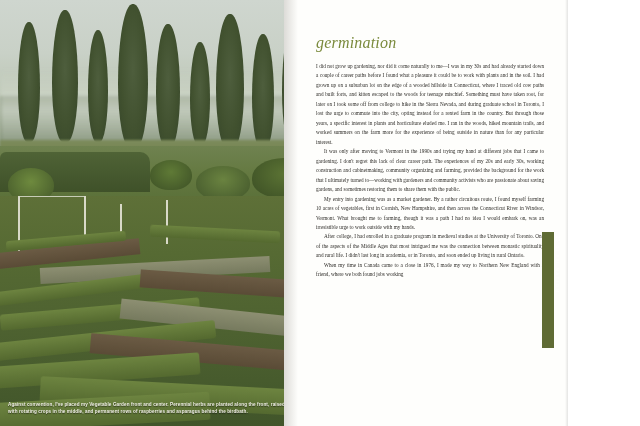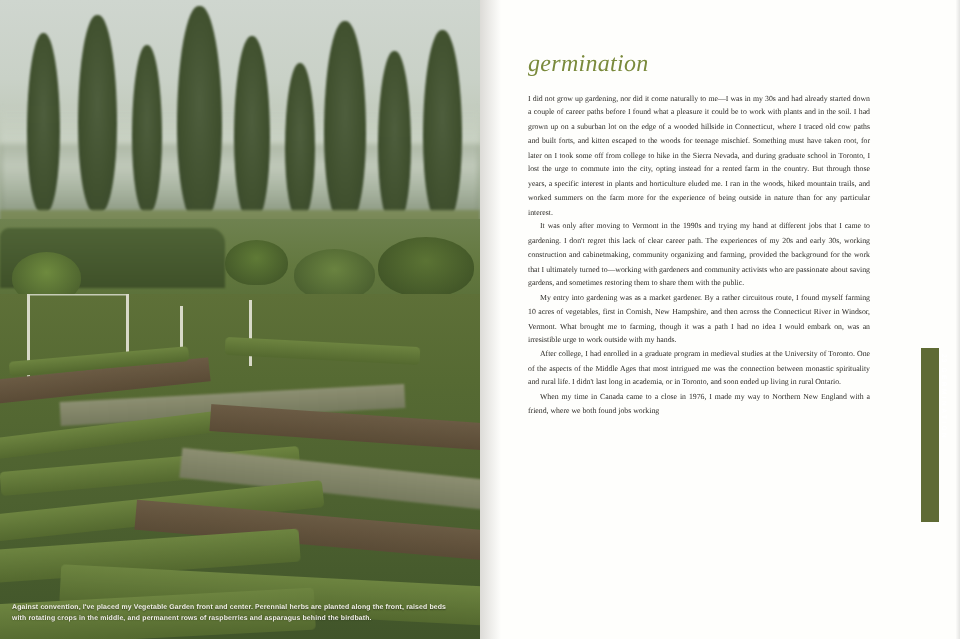--- a/index.html
+++ b/index.html
@@ -8,21 +8,21 @@
     background: #ffffff;
   }
   body {
     width: 640px;
     height: 426px;
     overflow: hidden;
     font-family: "Liberation Serif", serif;
   }
   .spread {
     position: relative;
-    width: 640px;
+    width: 568px;
     height: 426px;
     display: flex;
   }
   
   .photo-page {
     position: relative;
     width: 320px;
     height: 426px;
     overflow: hidden;
     background: #5d6b4a;

